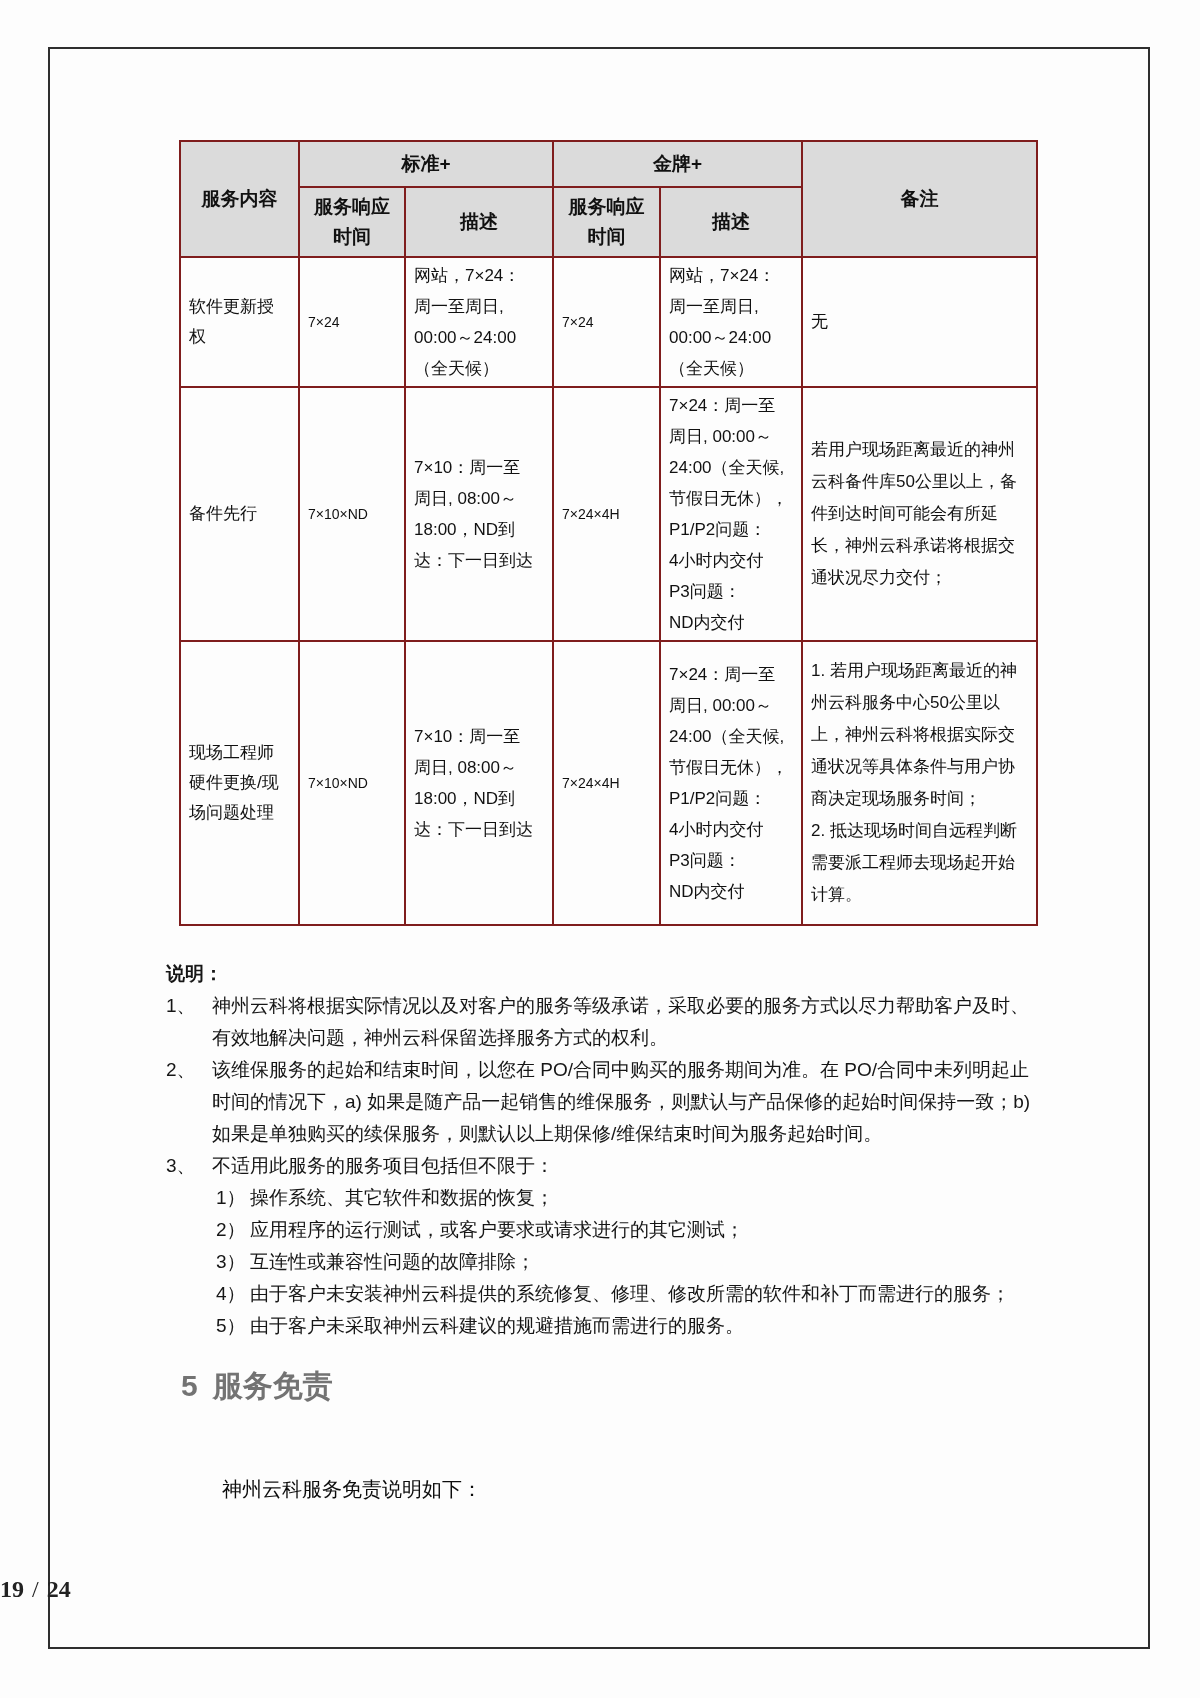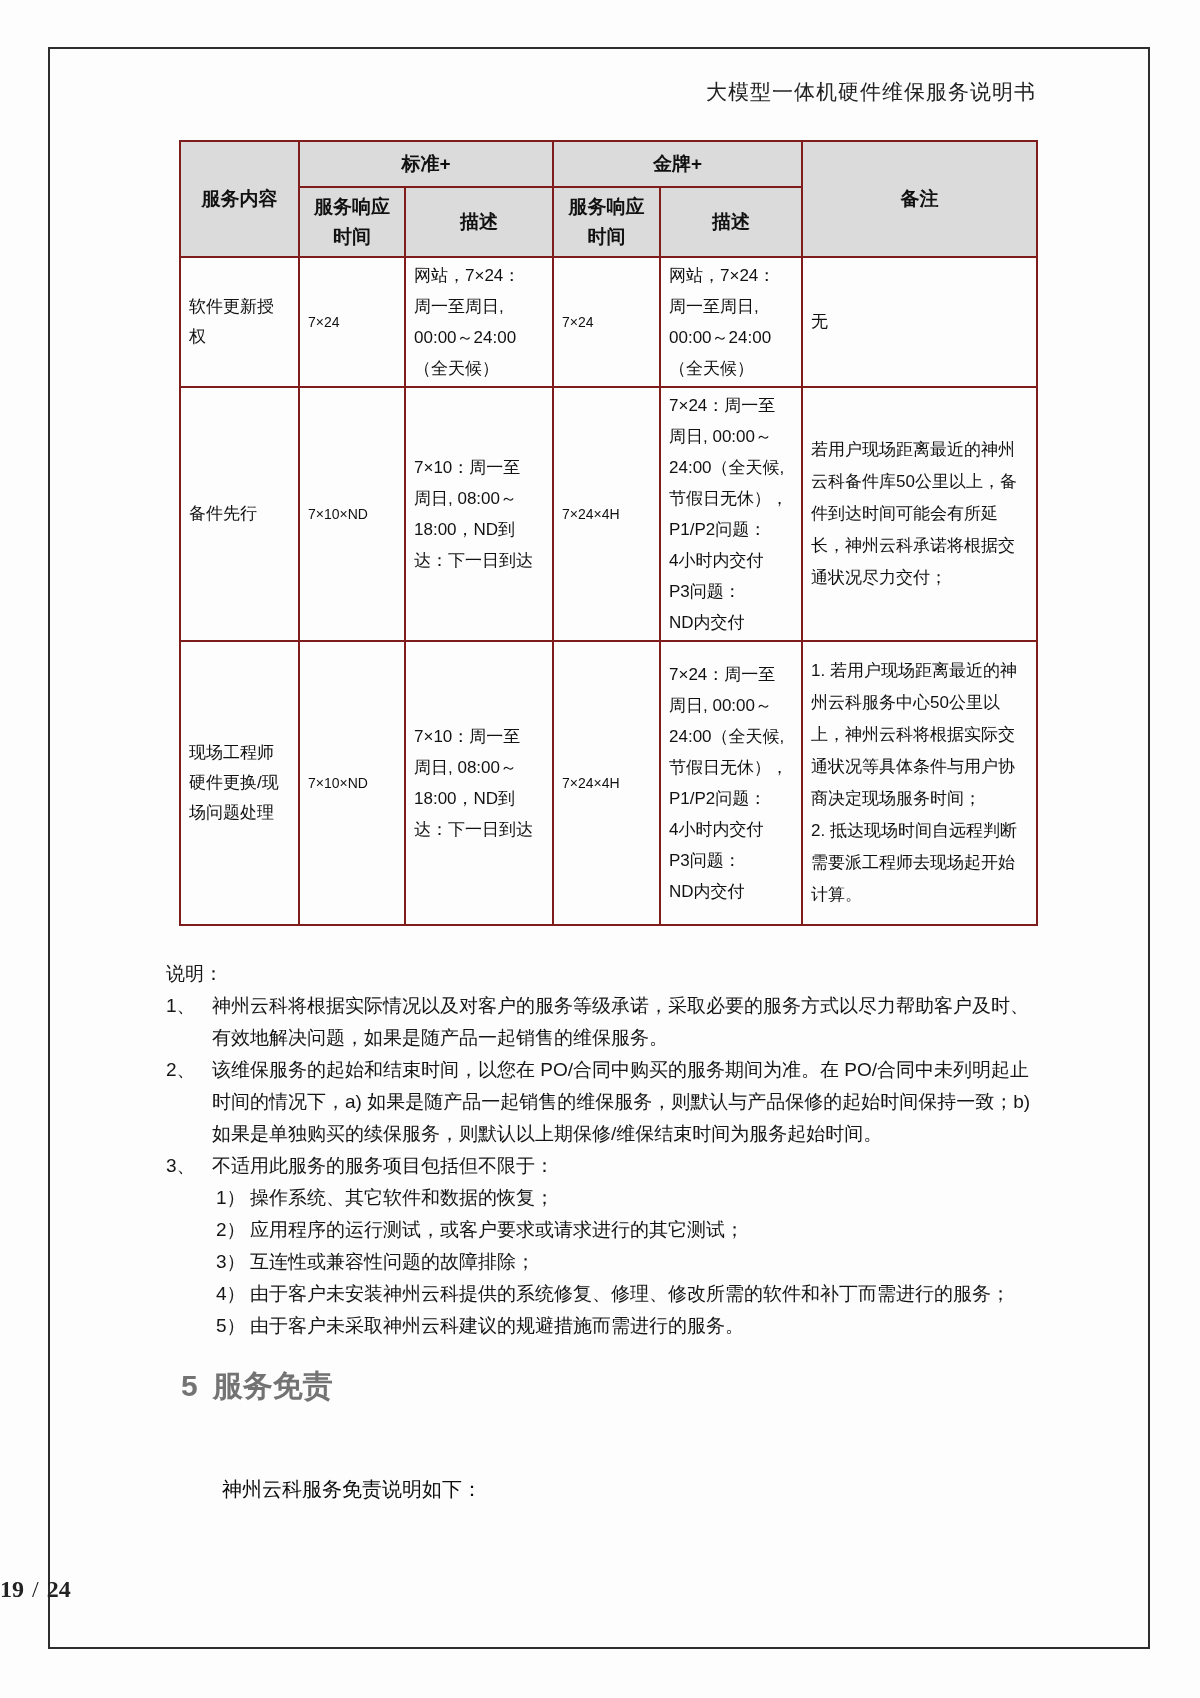--- a/index.html
+++ b/index.html
@@ -60,21 +60,21 @@
   td.remark-cell {
     text-align:left;
     white-space:pre-line;
     line-height:32px;
     font-size:17px;
   }
   .notes {
     position:absolute; left:166px; top:958px; width:872px;
     font-size:19px; line-height:32px; color:#161616;
   }
-  .notes-label { font-weight:normal; }
+  .notes-label { font-weight:bold; }
   .note-item { display:flex; }
   .note-marker { flex:0 0 46px; }
   .note-text { flex:1; }
   .exclusion-item { display:flex; margin-left:50px; }
   .exclusion-marker { flex:0 0 34px; }
   .section-heading {
     position:absolute; left:181px; top:1366px;
     font-size:30px; font-weight:bold; color:#737373;
   }
   .section-number { display:inline-block; margin-right:15px; font-weight:bold; }
@@ -89,21 +89,20 @@
   }
   .footer .sep { font-weight:normal; padding:0 8px; }
 </style>
 </head>
 <body>
 
 <div class="page">
 
   <div class="page-border"></div>
 
-  <div class="header-title">大模型一体机硬件维保服务说明书</div>
 
   <table class="service-table">
     <colgroup>
       <col style="width:119px">
         <col style="width:106px">
         <col style="width:148px">
       <col style="width:107px">
         <col style="width:142px">
         <col style="width:235px">
     </colgroup>
@@ -175,21 +174,21 @@
 2. 抵达现场时间自远程判断需要派工程师去现场起开始计算。</td>
       </tr>
     </tbody>
   </table>
 
   <div class="notes">
     <div class="notes-label">说明：</div>
 
     <div class="note-item">
       <span class="note-marker">1、</span>
-      <span class="note-text">神州云科将根据实际情况以及对客户的服务等级承诺，采取必要的服务方式以尽力帮助客户及时、有效地解决问题，如果是随产品一起销售的维保服务。</span>
+      <span class="note-text">神州云科将根据实际情况以及对客户的服务等级承诺，采取必要的服务方式以尽力帮助客户及时、有效地解决问题，神州云科保留选择服务方式的权利。</span>
     </div>
     <div class="note-item">
       <span class="note-marker">2、</span>
       <span class="note-text">该维保服务的起始和结束时间，以您在 PO/合同中购买的服务期间为准。在 PO/合同中未列明起止时间的情况下，a) 如果是随产品一起销售的维保服务，则默认与产品保修的起始时间保持一致；b) 如果是单独购买的续保服务，则默认以上期保修/维保结束时间为服务起始时间。</span>
     </div>
     <div class="note-item">
       <span class="note-marker">3、</span>
       <span class="note-text">不适用此服务的服务项目包括但不限于：</span>
     </div>
 

